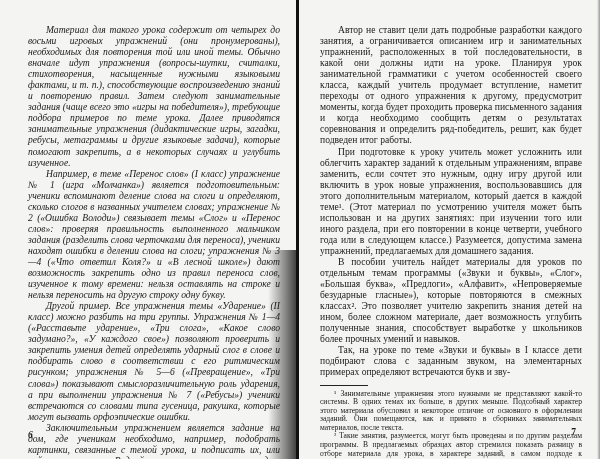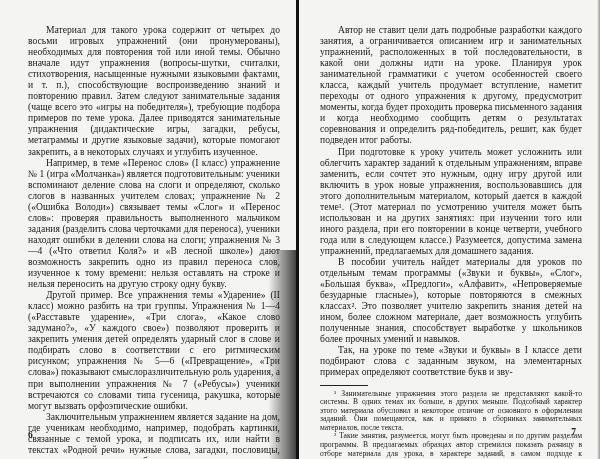--- a/index.html
+++ b/index.html
@@ -8,21 +8,21 @@
     background: #f2f2f0;
     font-family: "Liberation Serif", "DejaVu Serif", serif;
     color: #1a1a1a;
     position: relative;
   }
   .spread { position: absolute; inset: 0; display: flex; }
   .page {
     position: relative; height: 459px; box-sizing: border-box;
     background: #f4f4f2;
   }
-  .page-left { width: 298px; padding: 24px 18px 0 28px; }
+  .page-left { width: 298px; padding: 24px 18px 0 28px; font-style: italic; }
   .page-right { width: 302px; padding: 24px 18px 16px 22px; }
   .gutter {
     position: absolute; left: 296px; top: 0; width: 3px; height: 459px;
     background: #111;
   }
   .gutter-shadow {
     position: absolute; left: 268px; top: 250px; width: 30px; height: 209px;
     background: linear-gradient(to right, rgba(0,0,0,0) 0%, rgba(40,40,40,0.55) 60%, rgba(20,20,20,0.85) 100%);
   }
   .edge-right {
@@ -52,25 +52,25 @@
       <p>Заключительным упражнением является задание на дом, где ученикам необходимо, например, подобрать картинки, связанные с темой урока, и подписать их, или найти в текстах «Родной речи» нужные слова, загадки, пословицы, поговорки, или написать небольшое сочинение, или освоить какую-то игру и т. п.</p>
     </div>
     <div class="page-num">6</div>
   </div>
 
   <div class="page page-right">
     <div class="text">
       <p>Автор не ставит цели дать подробные разработки каждого занятия, а ограничивается описанием игр и занимательных упражнений, расположенных в той последовательности, в какой они должны идти на уроке. Планируя урок занимательной грамматики с учетом особенностей своего класса, каждый учитель продумает вступление, наметит переходы от одного упражнения к другому, предусмотрит моменты, когда будет проходить проверка письменного задания и когда необходимо сообщить детям о результатах соревнования и определить ряд-победитель, решит, как будет подведен итог работы.</p>
       <p>При подготовке к уроку учитель может усложнить или облегчить характер заданий к отдельным упражнениям, вправе заменить, если сочтет это нужным, одну игру другой или включить в урок новые упражнения, воспользовавшись для этого дополнительным материалом, который дается в каждой теме¹. (Этот материал по усмотрению учителя может быть использован и на других занятиях: при изучении того или иного раздела, при его повторении в конце четверти, учебного года или в следующем классе.) Разумеется, допустима замена упражнений, предлагаемых для домашнего задания.</p>
       <p>В пособии учитель найдет материалы для уроков по отдельным темам программы («Звуки и буквы», «Слог», «Большая буква», «Предлоги», «Алфавит», «Непроверяемые безударные гласные»), которые повторяются в смежных классах². Это позволяет учителю закрепить знания детей на ином, более сложном материале, дает возможность углубить полученные знания, способствует выработке у школьников более прочных умений и навыков.</p>
-      <p>Так, на уроке по теме «Звуки и буквы» в I классе дети подбирают слова с заданным звуком, на элементарных примерах определяют соответствие букв и зву-</p>
+      <p>Так, на уроке по теме «Звуки и буквы» в I классе дети подбирают слова с заданным звуком, на элементарных примерах определяют встречаются букв и зву-</p>
     </div>
     <div class="footnote-rule"></div>
     <div class="footnotes">
-      <p>¹ Занимательные упражнения этого раздела не представляют какой-то системы. В одних темах их больше, в других меньше. Подсобный характер этого материала обусловил и некоторое отличие от основного в оформлении заданий. Они помещаются, как и принято в сборниках занимательных материалов, после текста.</p>
+      <p>¹ Занимательные упражнения этого нужными не представляют какой-то системы. В одних темах их больше, в других меньше. Подсобный характер этого материала обусловил и некоторое отличие от основного в оформлении заданий. Они помещаются, как и принято в сборниках занимательных материалов, после текста.</p>
       <p>² Такие занятия, разумеется, могут быть проведены и по другим разделам программы. В предлагаемых образцах автор стремился показать разницу в отборе материала для урока, в характере заданий, в самом подходе к повторению в зависимости от возраста учеников.</p>
     </div>
     <div class="page-num">7</div>
   </div>
 </div>
 
 <div class="gutter-shadow"></div>
 <div class="gutter"></div>
 <div class="edge-right"></div>
 

